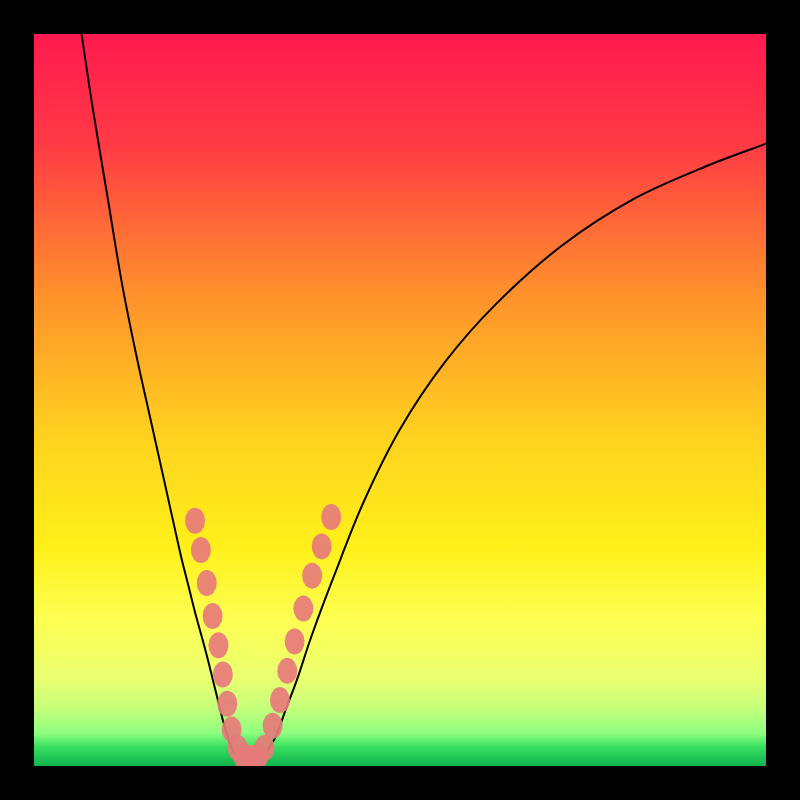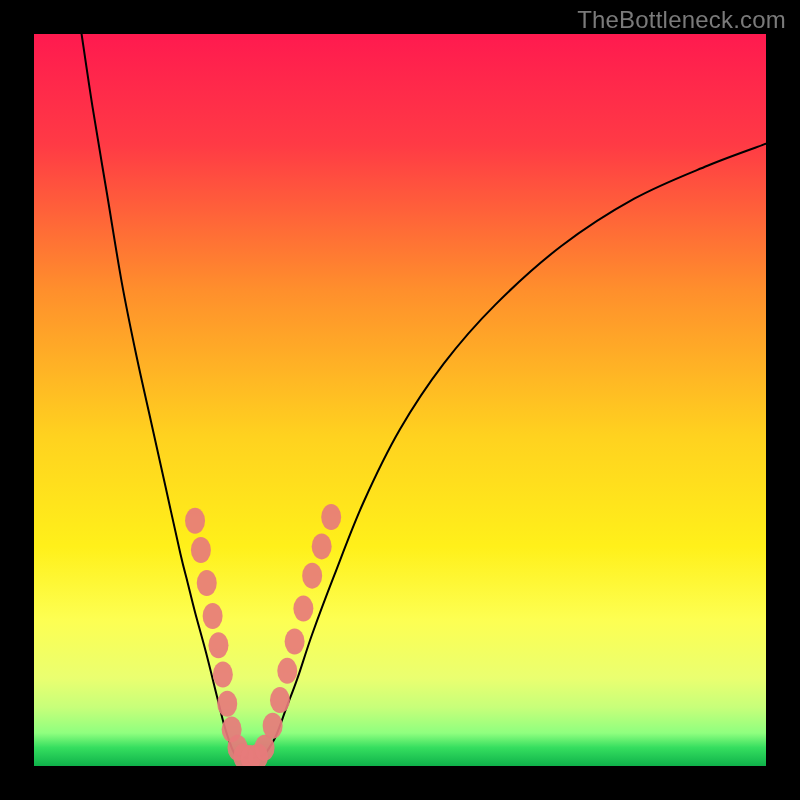--- a/index.html
+++ b/index.html
@@ -43,21 +43,20 @@
     font-size: 24px;
     color: #7a7a7a;
     letter-spacing: 0.2px;
     user-select: none;
   }
 </style>
 </head>
 <body>
 
 <div class="frame">
-  <div class="watermark">TheBottleneck.com</div>
   <div class="plot-area">
     <svg class="gradient" viewBox="0 0 732 732" preserveAspectRatio="none">
       <defs>
         <linearGradient id="bg" x1="0" y1="0" x2="0" y2="1">
             <stop offset="0%" stop-color="#ff1a4f"></stop>
             <stop offset="15%" stop-color="#ff3a45"></stop>
             <stop offset="35%" stop-color="#ff8f2c"></stop>
             <stop offset="55.00000000000001%" stop-color="#ffd21f"></stop>
             <stop offset="70%" stop-color="#fff01a"></stop>
             <stop offset="80%" stop-color="#fdff52"></stop>

